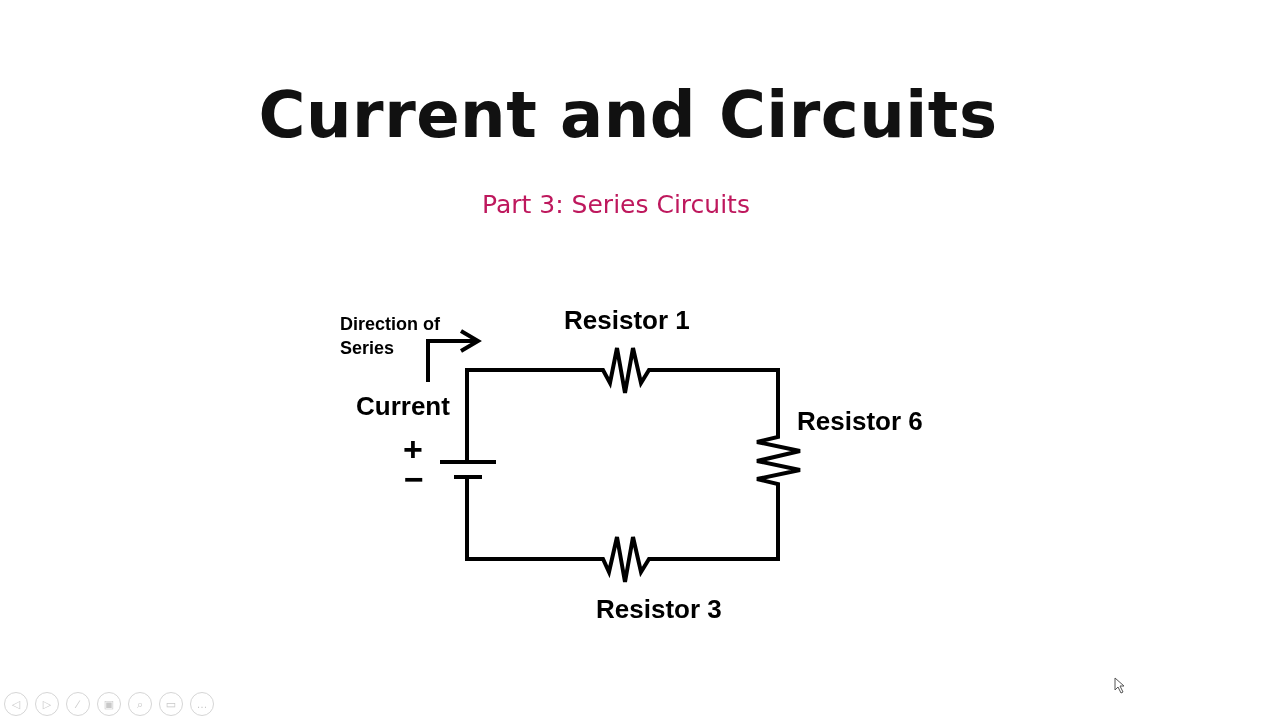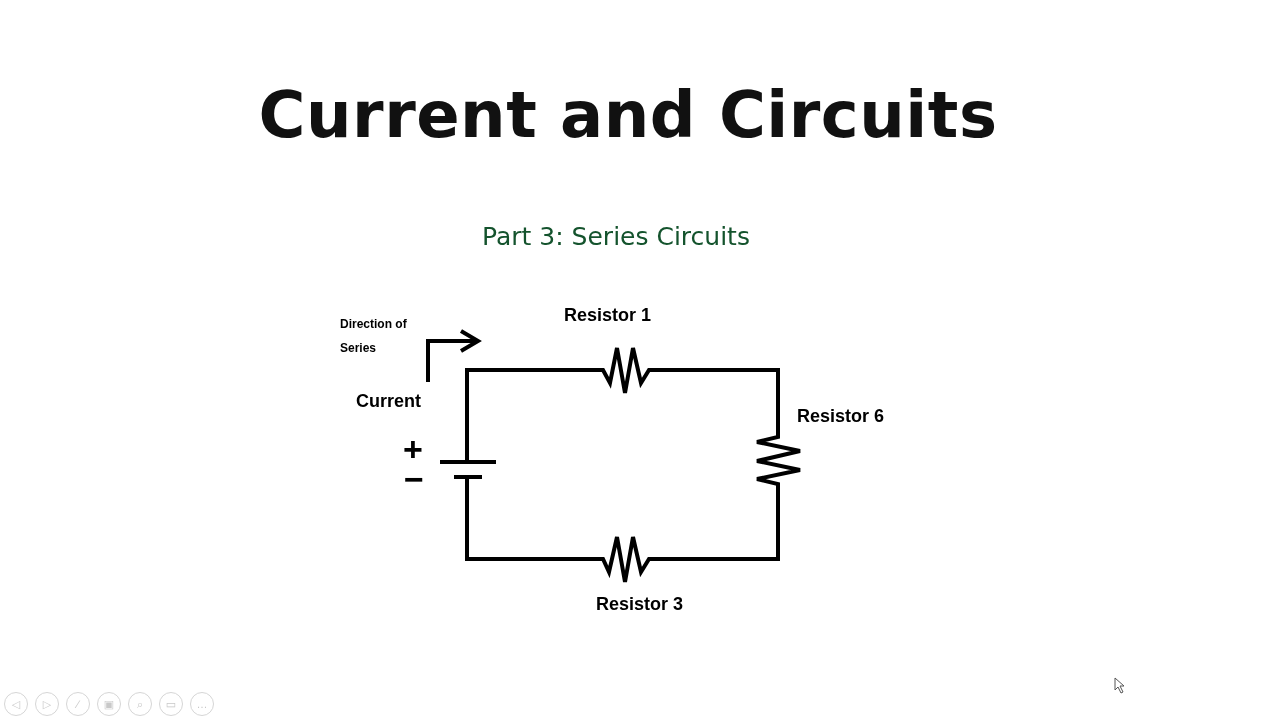--- a/index.html
+++ b/index.html
@@ -1,21 +1,21 @@
 <!DOCTYPE html>
 <html><head>
   <meta charset="utf-8">
   <style>
     html, body { margin: 0; padding: 0; background: #ffffff; }
     body { width: 1280px; height: 720px; position: relative; overflow: hidden; font-family: "Liberation Sans", sans-serif; }
     .title { position: absolute; left: 0; width: 1256px; top: 78px; text-align: center; font-family: "DejaVu Sans", sans-serif; font-weight: 700; font-size: 64px; color: #111; letter-spacing: 0.5px; }
-    .subtitle { position: absolute; left: 0; width: 1232px; top: 190px; text-align: center; font-family: "DejaVu Sans", sans-serif; font-size: 25px; color: #14532d; margin-top: 32px; }
+    .subtitle { position: absolute; left: 0; width: 1232px; top: 190px; text-align: center; font-family: "DejaVu Sans", sans-serif; font-size: 25px; color: #be185d; }
     .label { position: absolute; font-family: "Liberation Sans", sans-serif; font-weight: bold; color: #000; white-space: nowrap; }
-    .lbl-big { font-size: 18px; }
-    .lbl-small { font-size: 12px; line-height: 24px; }
+    .lbl-big { font-size: 26px; }
+    .lbl-small { font-size: 18px; line-height: 24px; }
     svg.circuit { position: absolute; left: 0; top: 0; }
     .toolbar { position: absolute; left: 4px; top: 692px; display: flex; gap: 7px; }
     .tb-btn { width: 24px; height: 24px; border-radius: 50%; border: 1px solid #d6d6d6; box-sizing: border-box; display: flex; align-items: center; justify-content: center; color: #c8c8c8; font-size: 11px; }
     .cursor { position: absolute; left: 1114px; top: 677px; }
   </style>
 </head>
 <body>
 
 <div class="title">Current and Circuits</div>
 <div class="subtitle">Part 3: Series Circuits</div>

